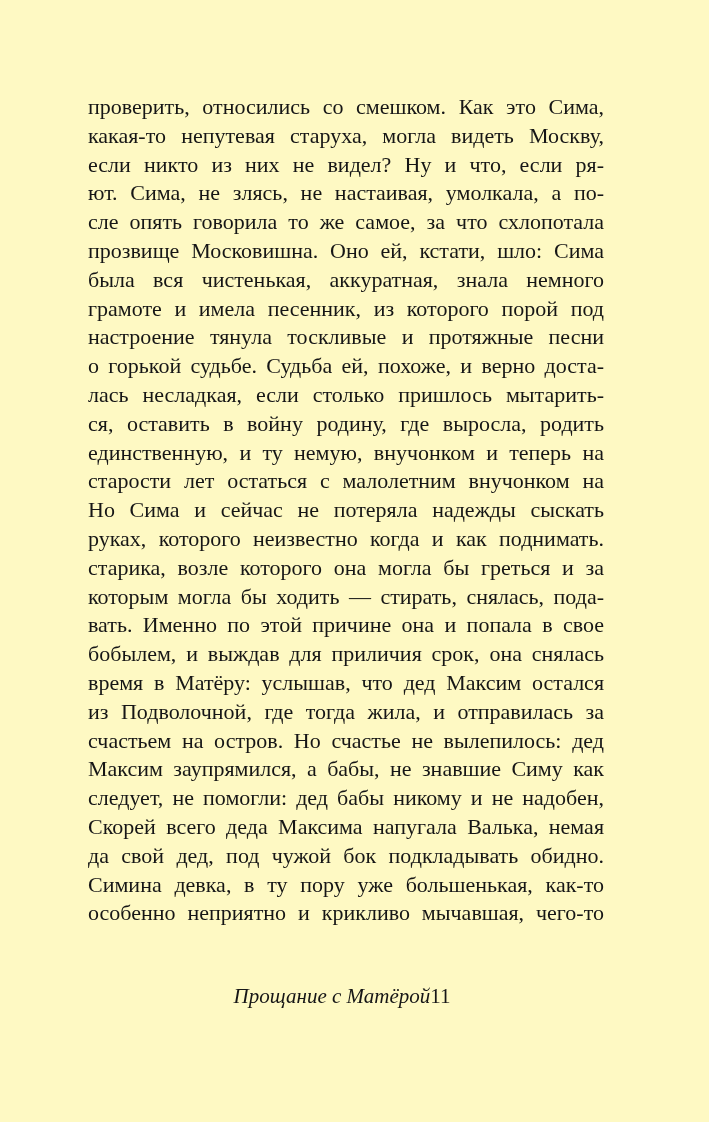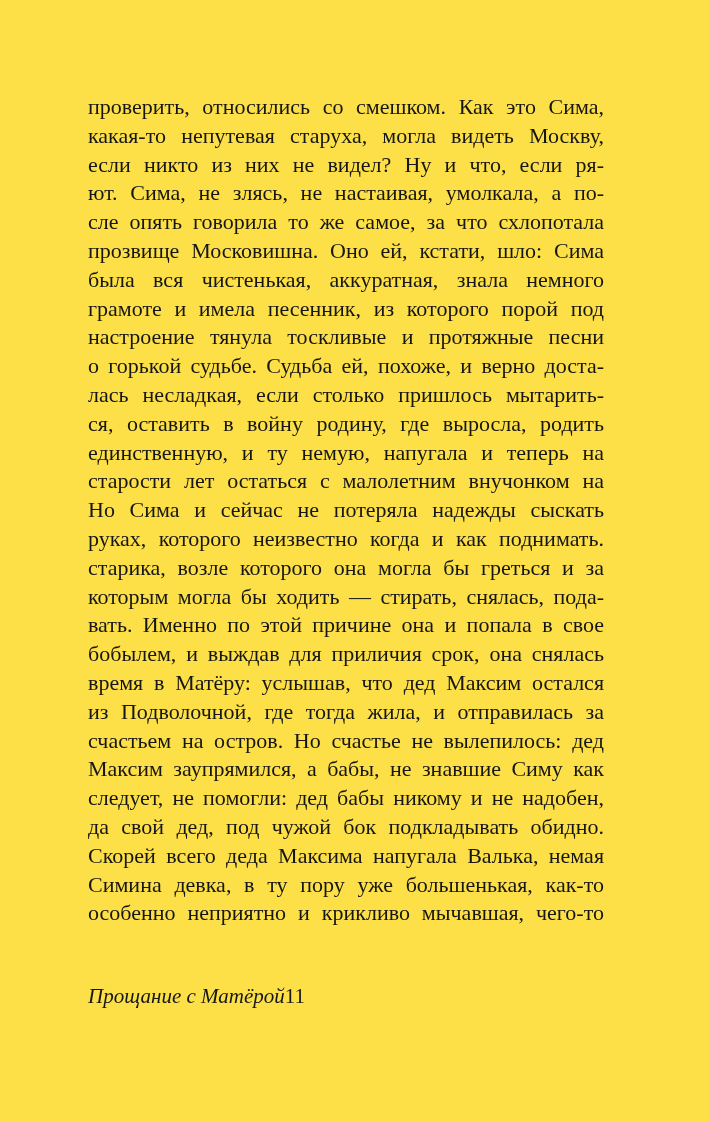--- a/index.html
+++ b/index.html
@@ -4,21 +4,21 @@
 <style>
   html, body {
     margin: 0;
     padding: 0;
     background: #ffffff;
   }
   .page {
     position: relative;
     width: 709px;
     height: 1122px;
-    background: #fde047;
+    background: #fef9c3;
     color: #161616;
     font-family: "Liberation Serif", serif;
     overflow: hidden;
   }
   .text-block {
     position: absolute;
     left: 88px;
     top: 93px;
     width: 516px;
     font-size: 22px;
@@ -30,21 +30,21 @@
     white-space: normal;
     height: 28.8px;
     overflow: visible;
   }
   .footer {
     position: absolute;
     left: 88px;
     top: 984px;
     width: 516px;
     display: flex;
-    justify-content: flex-start;
+    justify-content: center;
     align-items: baseline;
     font-size: 21px;
   }
   .running-title {
     font-style: italic;
   }
   .page-number {
     font-style: normal;
     padding-right: 8px;
   }
@@ -60,35 +60,35 @@
       <div class="line">если никто из них не видел? Ну и что, если ря-</div>
       <div class="line">ют. Сима, не злясь, не настаивая, умолкала, а по-</div>
       <div class="line">сле опять говорила то же самое, за что схлопотала</div>
       <div class="line">прозвище Московишна. Оно ей, кстати, шло: Сима</div>
       <div class="line">была вся чистенькая, аккуратная, знала немного</div>
       <div class="line">грамоте и имела песенник, из которого порой под</div>
       <div class="line">настроение тянула тоскливые и протяжные песни</div>
       <div class="line">о горькой судьбе. Судьба ей, похоже, и верно доста-</div>
       <div class="line">лась несладкая, если столько пришлось мытарить-</div>
       <div class="line">ся, оставить в войну родину, где выросла, родить</div>
-      <div class="line">единственную, и ту немую, напугала и теперь на</div>
+      <div class="line">единственную, и ту немую, внучонком и теперь на</div>
       <div class="line">старости лет остаться с малолетним внучонком на</div>
       <div class="line">Но Сима и сейчас не потеряла надежды сыскать</div>
       <div class="line">руках, которого неизвестно когда и как поднимать.</div>
       <div class="line">старика, возле которого она могла бы греться и за</div>
       <div class="line">которым могла бы ходить — стирать, снялась, пода-</div>
       <div class="line">вать. Именно по этой причине она и попала в свое</div>
       <div class="line">бобылем, и выждав для приличия срок, она снялась</div>
       <div class="line">время в Матёру: услышав, что дед Максим остался</div>
       <div class="line">из Подволочной, где тогда жила, и отправилась за</div>
       <div class="line">счастьем на остров. Но счастье не вылепилось: дед</div>
       <div class="line">Максим заупрямился, а бабы, не знавшие Симу как</div>
       <div class="line">следует, не помогли: дед бабы никому и не надобен,</div>
+      <div class="line">Скорей всего деда Максима напугала Валька, немая</div>
       <div class="line">да свой дед, под чужой бок подкладывать обидно.</div>
-      <div class="line">Скорей всего деда Максима напугала Валька, немая</div>
       <div class="line">Симина девка, в ту пору уже большенькая, как-то</div>
       <div class="line">особенно неприятно и крикливо мычавшая, чего-то</div>
     </div>
 
   <div class="footer">
     <span class="running-title">Прощание с Матёрой</span>
     <span class="page-number">11</span>
   </div>
 
 </div>

